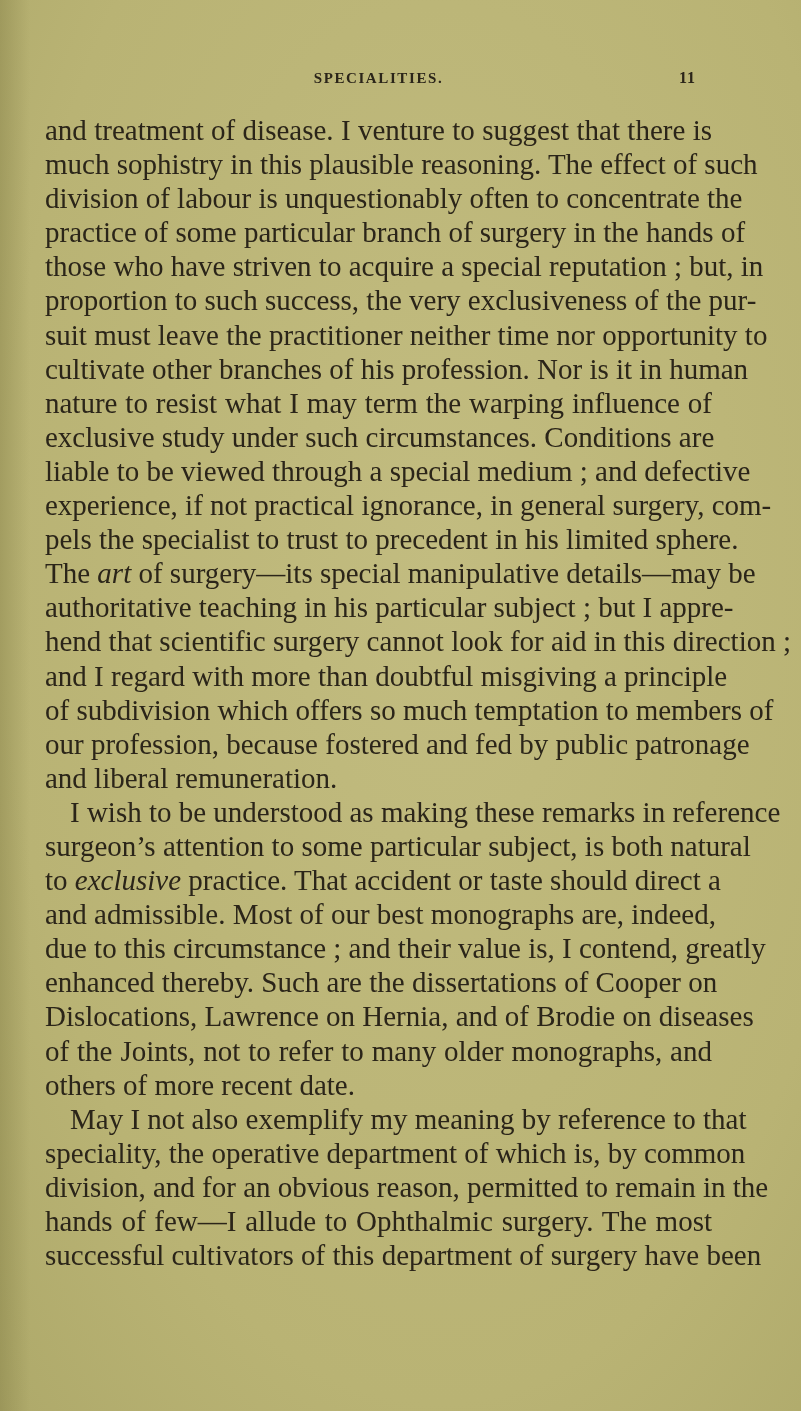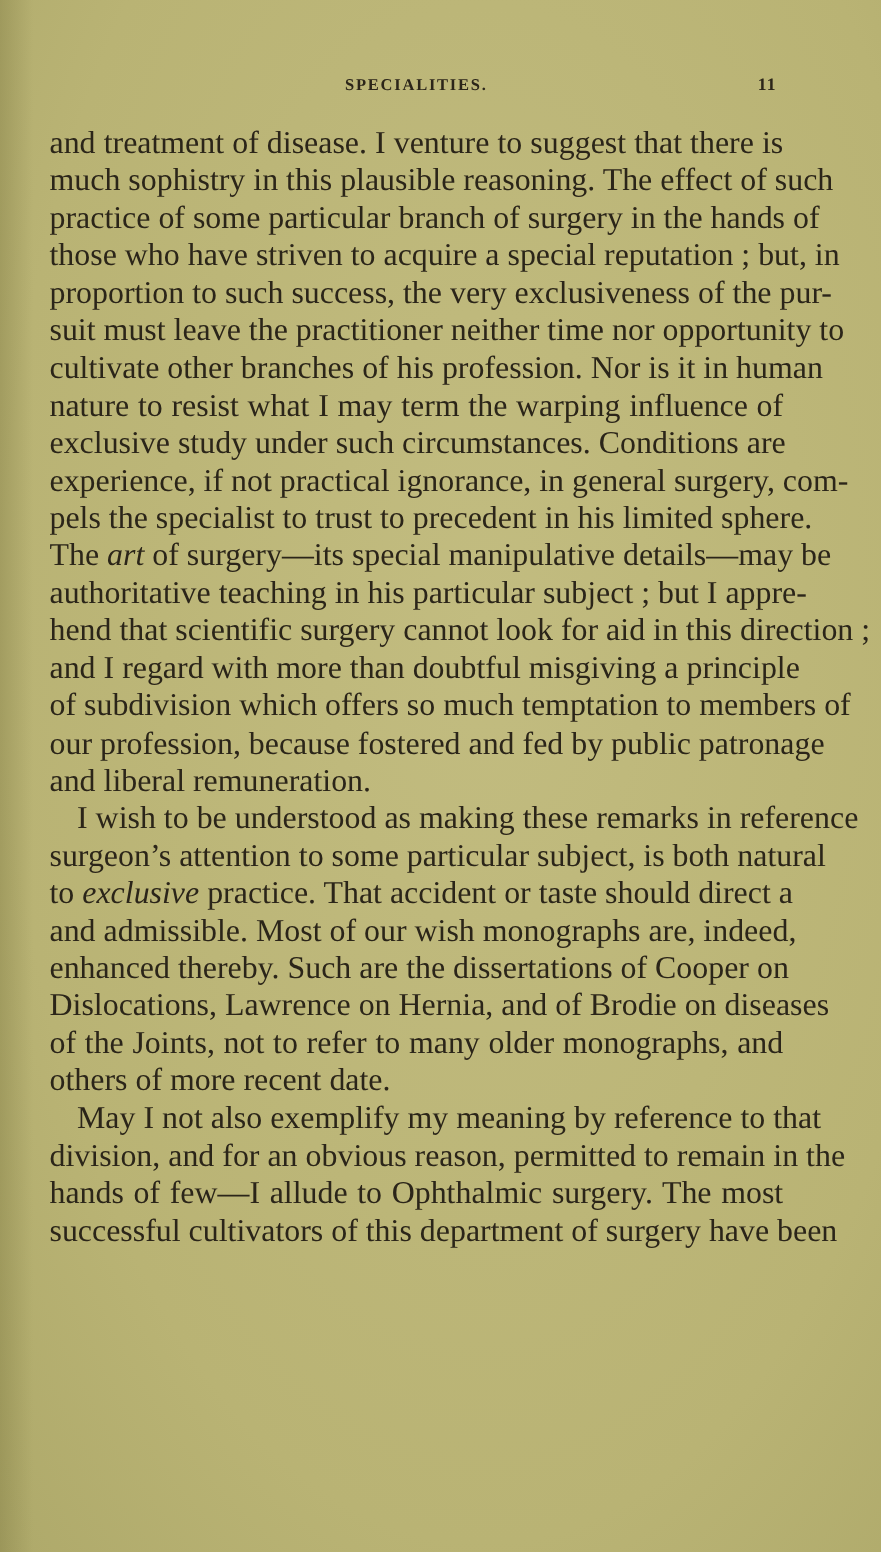--- a/index.html
+++ b/index.html
@@ -16,21 +16,21 @@
     background: linear-gradient(to right, rgba(120,115,60,0.35), rgba(120,115,60,0));
   }
   .running-head {
     position: absolute; top: 66px; left: 45px; width: 667px; height: 26px; font-weight: bold;
   }
   .running-title {
     position: absolute; left: 0; right: 0; text-align: center;
     font-size: 15px; letter-spacing: 1.6px; top: 4px;
   }
   .page-number {
-    position: absolute; right: 6px; top: 3px; font-size: 16px; letter-spacing: 1px;
+    position: absolute; right: 16px; top: 3px; font-size: 16px; letter-spacing: 1px;
   }
   .text-block {
     position: absolute; left: 45px; top: 113px; width: 667px;
   }
   .line {
     height: 34.1px; line-height: 34.1px; font-size: 29px;
     white-space: nowrap; text-align: justify; text-align-last: justify;
     overflow: visible;
   }
   .line.last { text-align-last: left; }
@@ -43,41 +43,45 @@
 <div class="binding-shadow"></div>
 
 <div class="running-head">
   <div class="running-title">SPECIALITIES.</div>
   <div class="page-number">11</div>
 </div>
 
 <div class="text-block">
   <div class="line">and treatment of disease.  I venture to suggest that there is</div>
   <div class="line">much sophistry in this plausible reasoning.  The effect of such</div>
+  <div class="line">division of labour is unquestionably often to concentrate the</div>
   <div class="line">practice of some particular branch of surgery in the hands of</div>
   <div class="line">those who have striven to acquire a special reputation ; but, in</div>
   <div class="line">proportion to such success, the very exclusiveness of the pur-</div>
   <div class="line">suit must leave the practitioner neither time nor opportunity to</div>
   <div class="line">cultivate other branches of his profession.  Nor is it in human</div>
   <div class="line">nature to resist what I may term the warping influence of</div>
   <div class="line">exclusive study under such circumstances.  Conditions are</div>
+  <div class="line">liable to be viewed through a special medium ; and defective</div>
   <div class="line">experience, if not practical ignorance, in general surgery, com-</div>
   <div class="line">pels the specialist to trust to precedent in his limited sphere.</div>
   <div class="line"><span>The </span><em>art</em><span> of surgery—its special manipulative details—may be</span></div>
   <div class="line">authoritative teaching in his particular subject ; but I appre-</div>
   <div class="line">hend that scientific surgery cannot look for aid in this direction ;</div>
   <div class="line">and I regard with more than doubtful misgiving a principle</div>
   <div class="line">of subdivision which offers so much temptation to members of</div>
   <div class="line">our profession, because fostered and fed by public patronage</div>
   <div class="line last">and liberal remuneration.</div>
   <div class="line indent">I wish to be understood as making these remarks in reference</div>
   <div class="line">surgeon’s attention to some particular subject, is both natural</div>
   <div class="line"><span>to </span><em>exclusive</em><span> practice.  That accident or taste should direct a</span></div>
-  <div class="line">and admissible.  Most of our wish monographs are, indeed,</div>
+  <div class="line">and admissible.  Most of our best monographs are, indeed,</div>
+  <div class="line">due to this circumstance ; and their value is, I contend, greatly</div>
   <div class="line">enhanced thereby.  Such are the dissertations of Cooper on</div>
   <div class="line">Dislocations, Lawrence on Hernia, and of Brodie on diseases</div>
   <div class="line">of the Joints, not to refer to many older monographs, and</div>
   <div class="line last">others of more recent date.</div>
   <div class="line indent">May I not also exemplify my meaning by reference to that</div>
+  <div class="line">speciality, the operative department of which is, by common</div>
   <div class="line">division, and for an obvious reason, permitted to remain in the</div>
   <div class="line">hands of few—I allude to Ophthalmic surgery.  The most</div>
   <div class="line">successful cultivators of this department of surgery have been</div>
 </div>
 
 </body></html>

